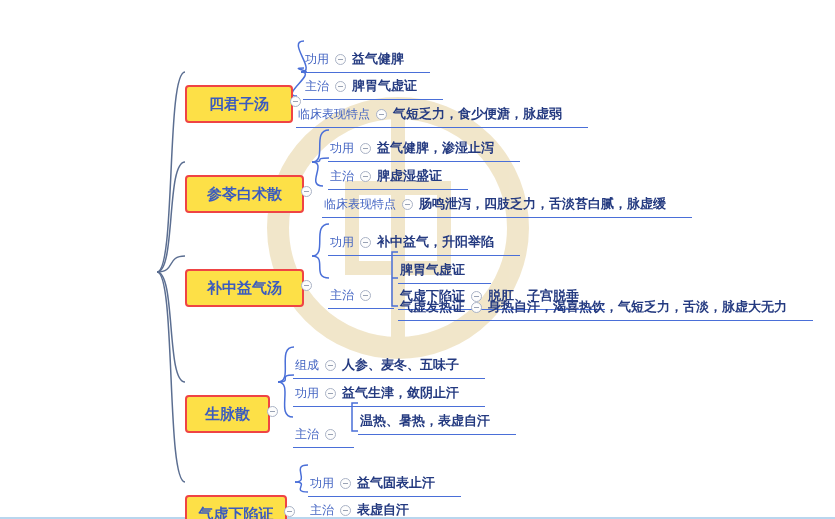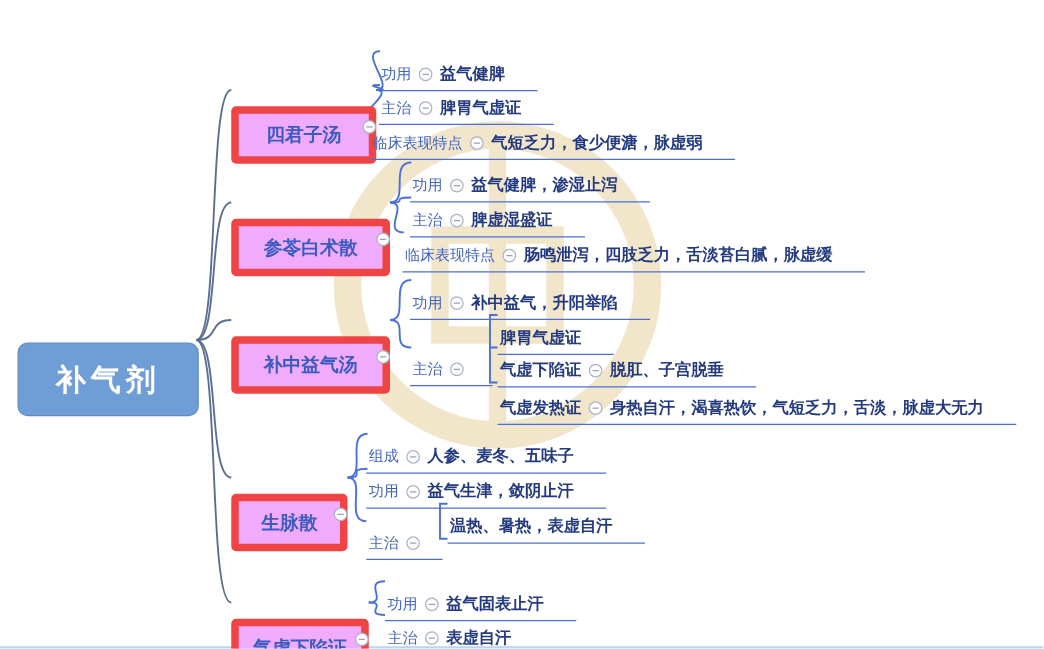--- a/index.html
+++ b/index.html
@@ -3,21 +3,21 @@
 <meta charset="utf-8">
 <style>
   html,body{margin:0;padding:0;background:#fff;}
   .canvas{position:relative;width:835px;height:519px;background:#ffffff;overflow:hidden;
           font-family:"Liberation Sans","DejaVu Sans",sans-serif;}
   svg.links{position:absolute;left:0;top:0;z-index:1;pointer-events:none;}
   .node,.row,.mi.abs{z-index:2;margin-top:30px;}
   .root-node{position:absolute;background:#6f9ed6;border:1px solid #5d8cc4;border-radius:8px;
              display:flex;align-items:center;justify-content:center;color:#ffffff;
              font-size:24px;font-weight:bold;letter-spacing:4px;}
-  .branch-node{position:absolute;background:#f0abfc;border:6px solid #ef4444;border-radius:4px;
+  .branch-node{position:absolute;background:#fde047;border:2px solid #ef4444;border-radius:4px;
                display:flex;align-items:center;justify-content:center;color:#3b5bbf;
                font-size:15px;font-weight:bold;cursor:pointer;}
   .row{position:absolute;display:inline-flex;align-items:center;gap:6px;
        padding:0 26px 4px 2px;border-bottom:1.5px solid #4a6fd8;white-space:nowrap;}
   .row.fixed{padding-right:0;}
   .k{font-size:12px;color:#4263c2;}
   .v{font-size:13px;color:#243a80;font-weight:600;font-family:Liberation Serif, serif;}
   .mi{width:11px;height:11px;border:1px solid #aab3c6;border-radius:50%;background:#fdfdfd;
       display:inline-flex;align-items:center;justify-content:center;flex:none;box-sizing:border-box;cursor:pointer;}
   .mi::after{content:"";width:5px;height:1px;background:#9aa3b5;}
@@ -61,23 +61,20 @@
       <path d="M278,382 C294,382 276,347 294,347"></path>
       <path d="M278,382 C294,382 276,375 294,375"></path>
       <path d="M278,382 C294,382 275,417 293,417"></path>
       <path d="M358,403 L352,403 L352,431 L358,431"></path>
 
       <path d="M295,482 C311,482 290,465 308,465"></path>
       <path d="M295,482 C311,482 290,492 308,492"></path>
     </g>
   </svg>
 
-  <div class="root-node node" style="left:14px;top:244px;width:143px;height:57px">
-    <span>补气剂</span>
-  </div>
 
   <div class="branch-node node" style="left:185px;top:55px;width:104px;height:34px">
     <span>四君子汤</span>
   </div>
   <div class="branch-node node" style="left:185px;top:145px;width:115px;height:34px">
     <span>参苓白术散</span>
   </div>
   <div class="branch-node node" style="left:185px;top:239px;width:115px;height:34px">
     <span>补中益气汤</span>
   </div>
@@ -136,21 +133,21 @@
     <span class="mi"></span>
   </div>
   <div class="row" style="left:398px;top:231px">
     <span class="v">脾胃气虚证</span>
   </div>
   <div class="row" style="left:398px;top:257px">
     <span class="v">气虚下陷证</span>
     <span class="mi"></span>
     <span class="v">脱肛、子宫脱垂</span>
   </div>
-  <div class="row" style="left:398px;top:287px">
+  <div class="row" style="left:398px;top:268px">
     <span class="v">气虚发热证</span>
     <span class="mi"></span>
     <span class="v">身热自汗，渴喜热饮，气短乏力，舌淡，脉虚大无力</span>
   </div>
 
   <div class="row" style="left:293px;top:326px">
     <span class="k">组成</span>
     <span class="mi"></span>
     <span class="v">人参、麦冬、五味子</span>
   </div>

